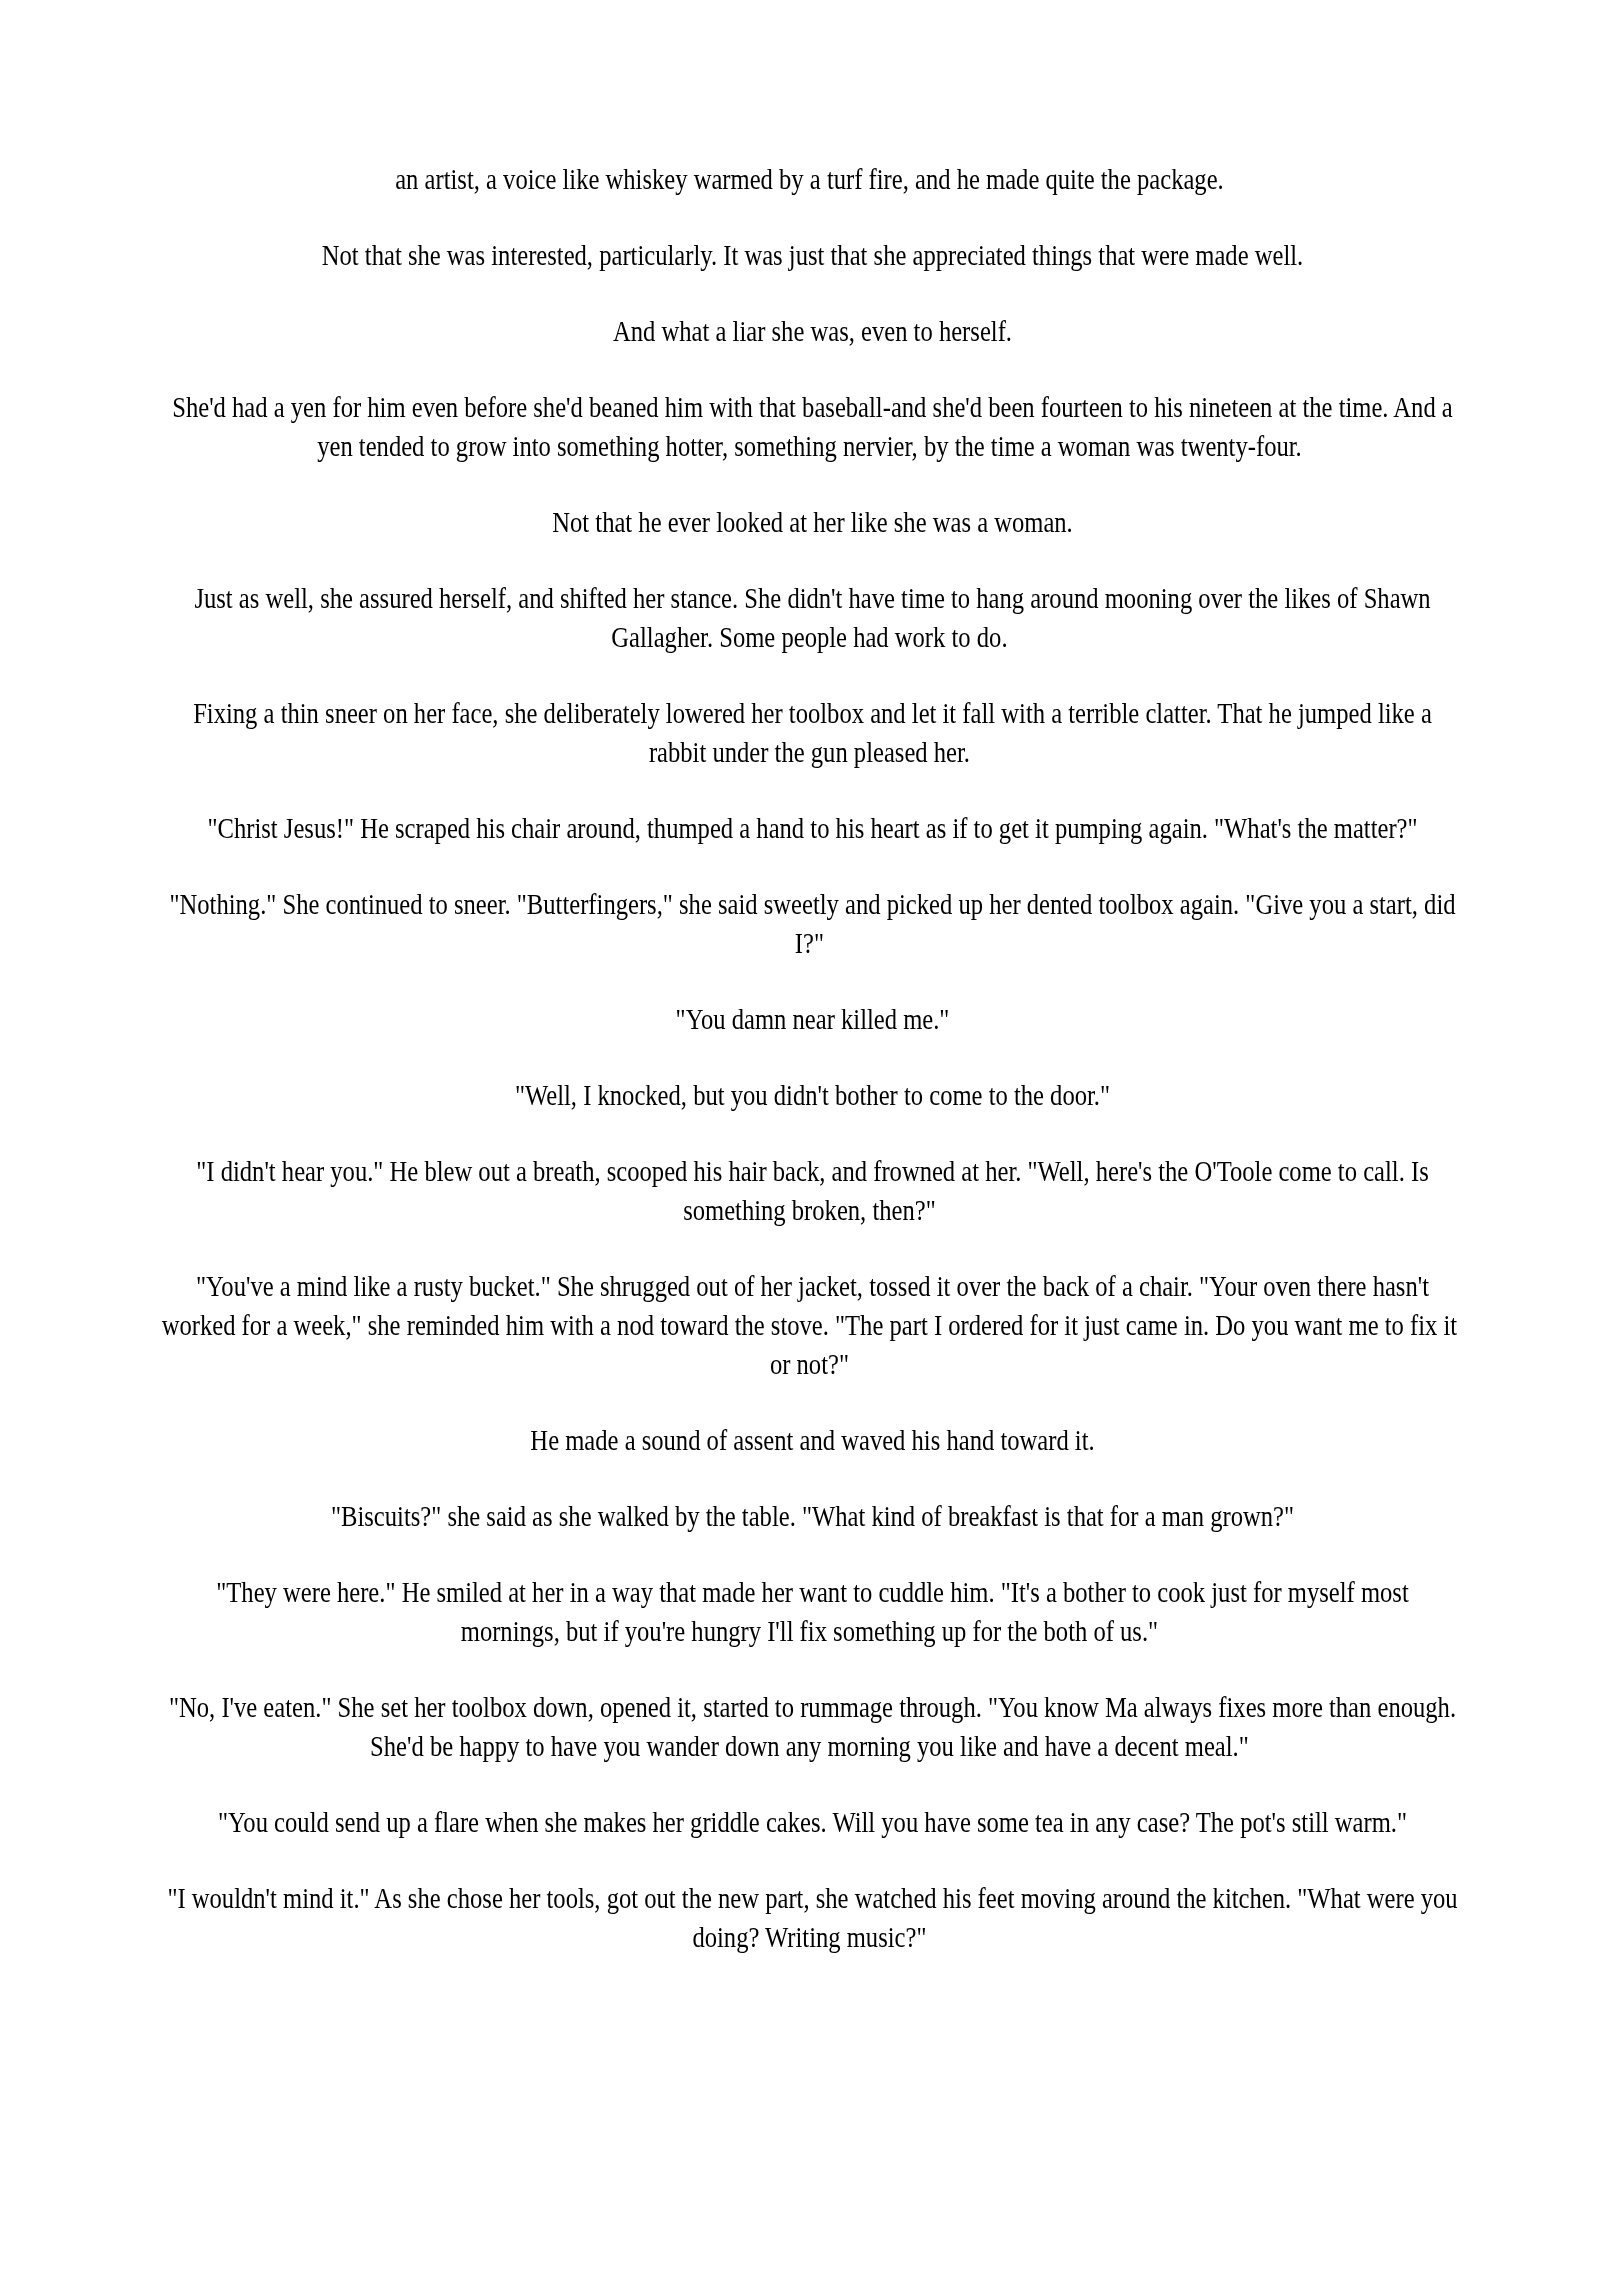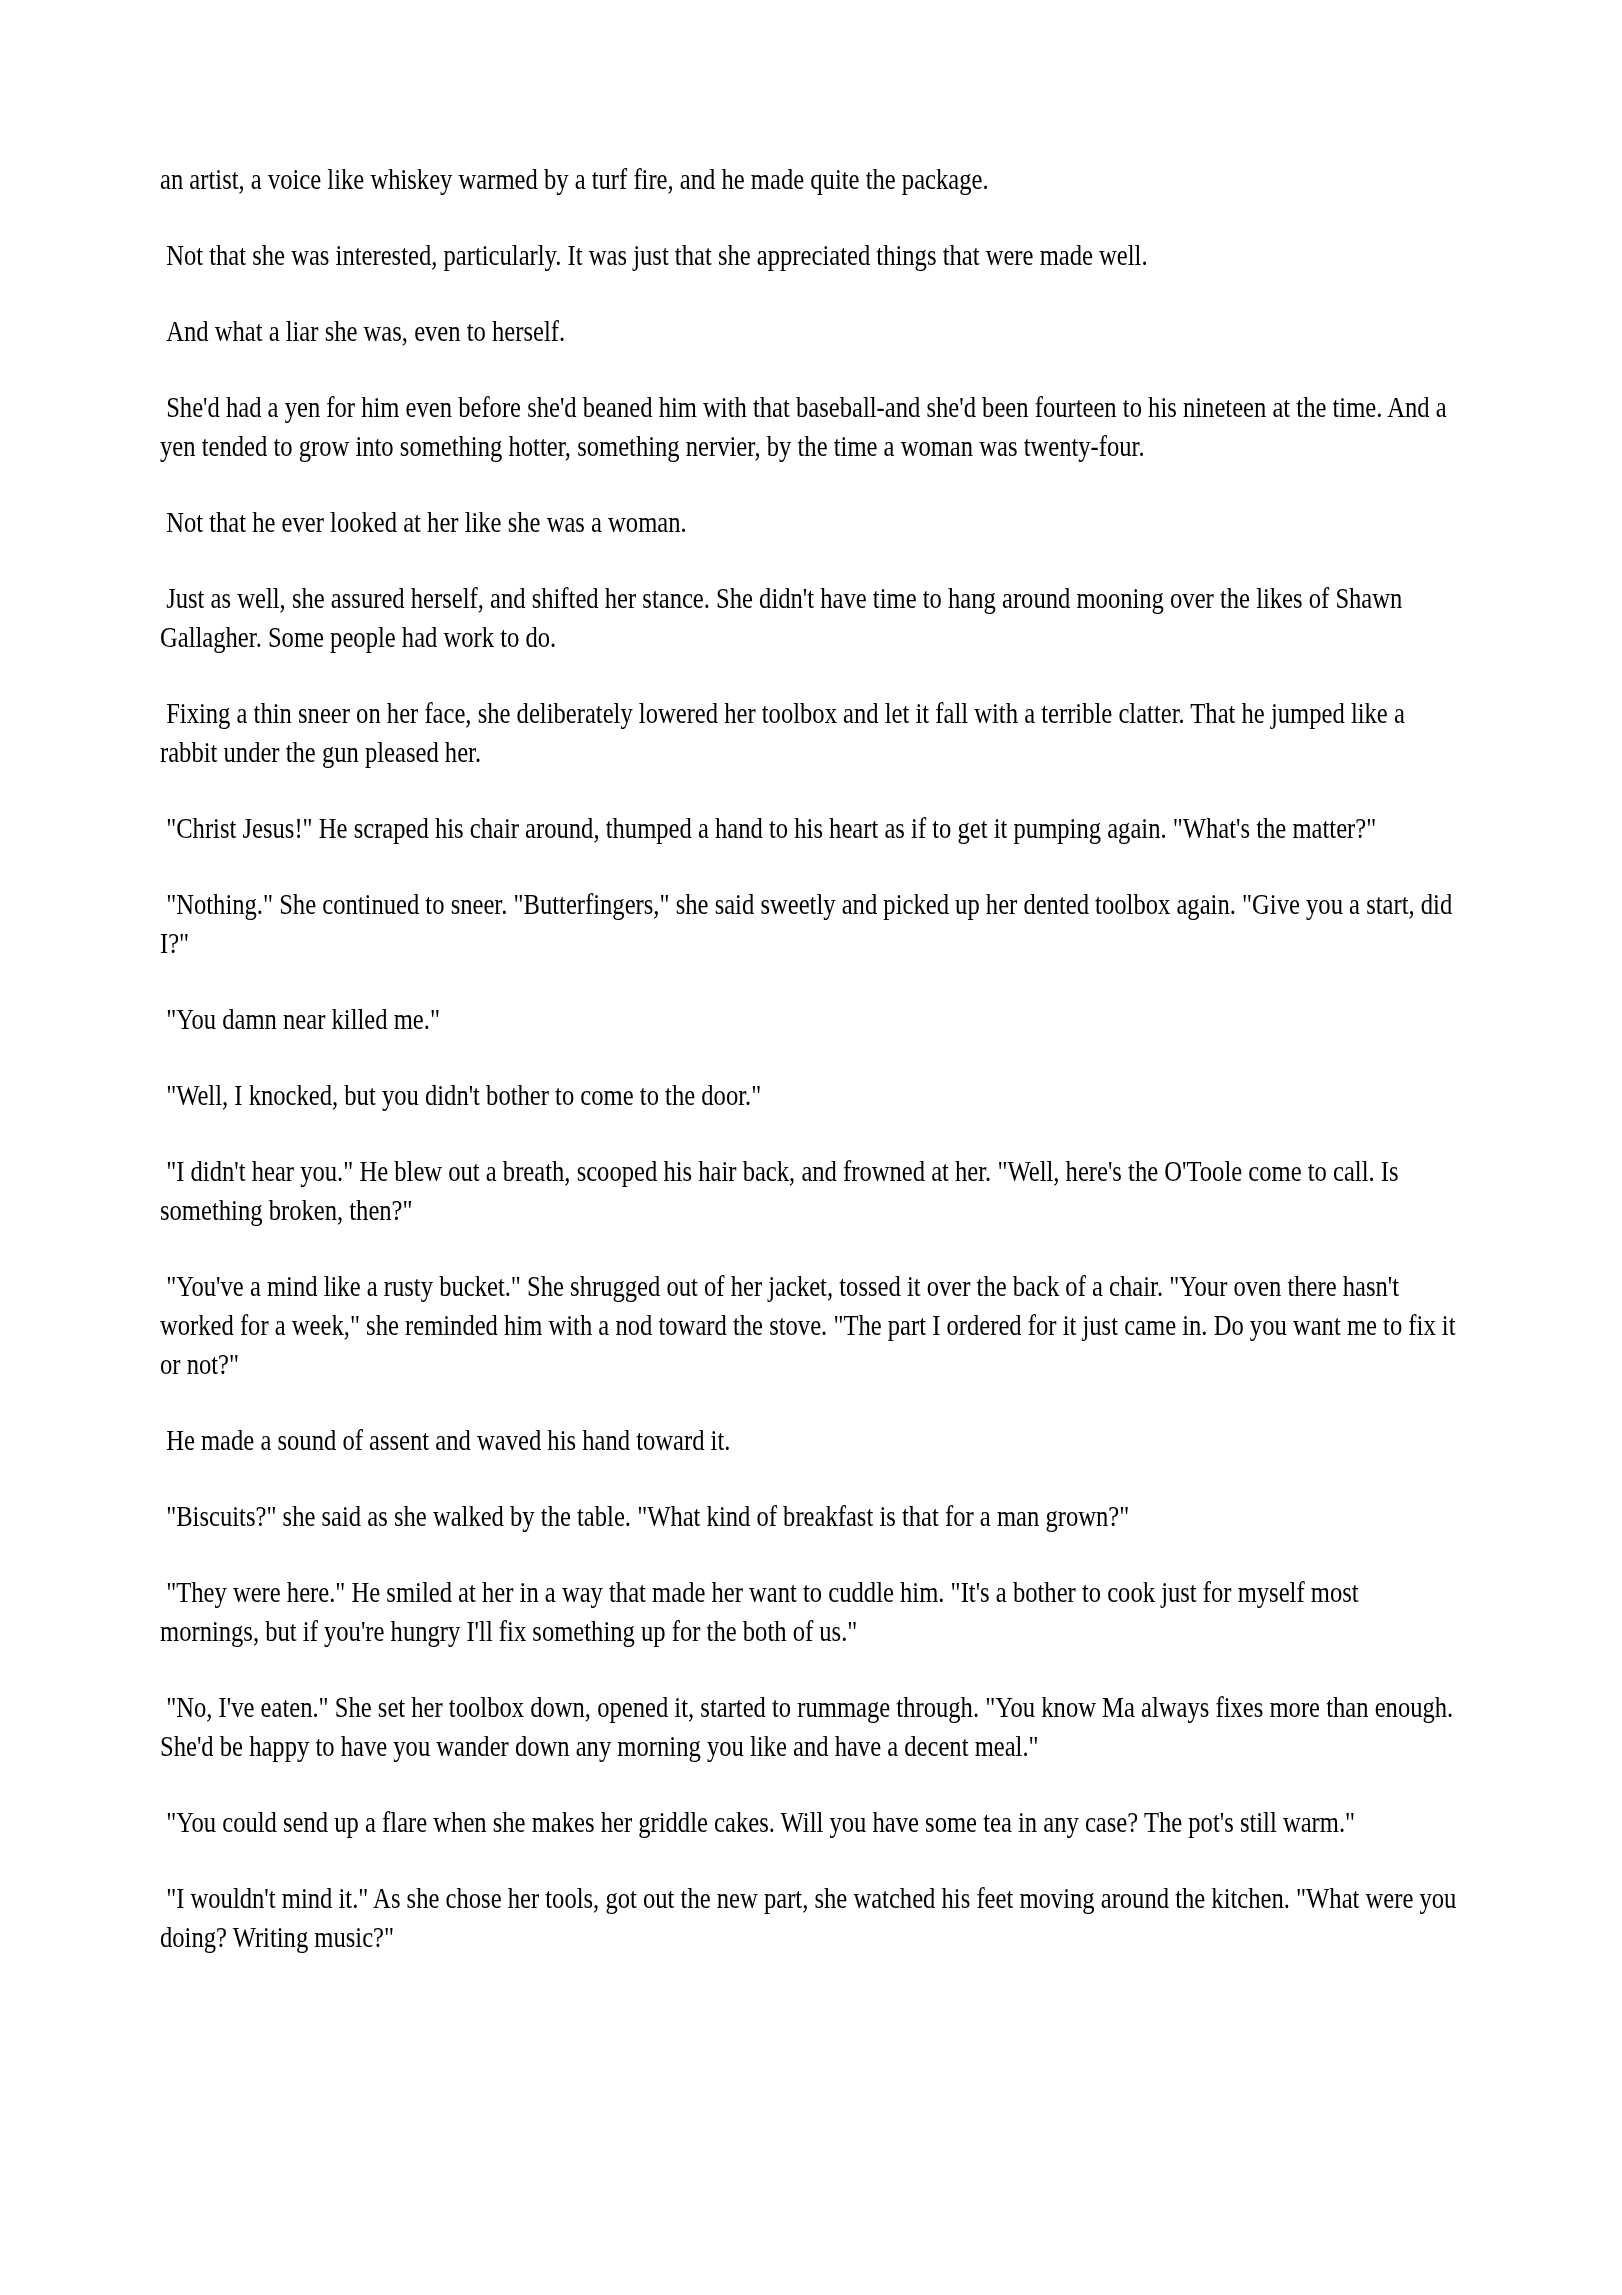--- a/index.html
+++ b/index.html
@@ -6,20 +6,21 @@
     margin: 0;
     padding: 0;
     background: #ffffff;
   }
   .page {
     position: relative;
     width: 1622px;
     height: 2295px;
     background: #ffffff;
     overflow: hidden;
+    text-align: center;
   }
   
   .text-column {
     position: absolute;
     left: 160px;
     top: 159px;
     width: 1584px;
     transform: scaleX(0.82);
     transform-origin: 0 0;
     color: #000000;

